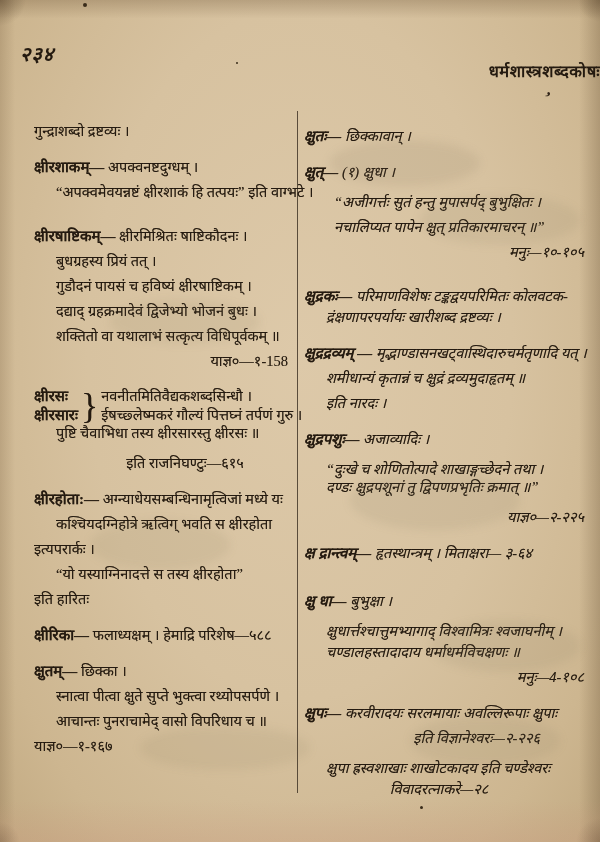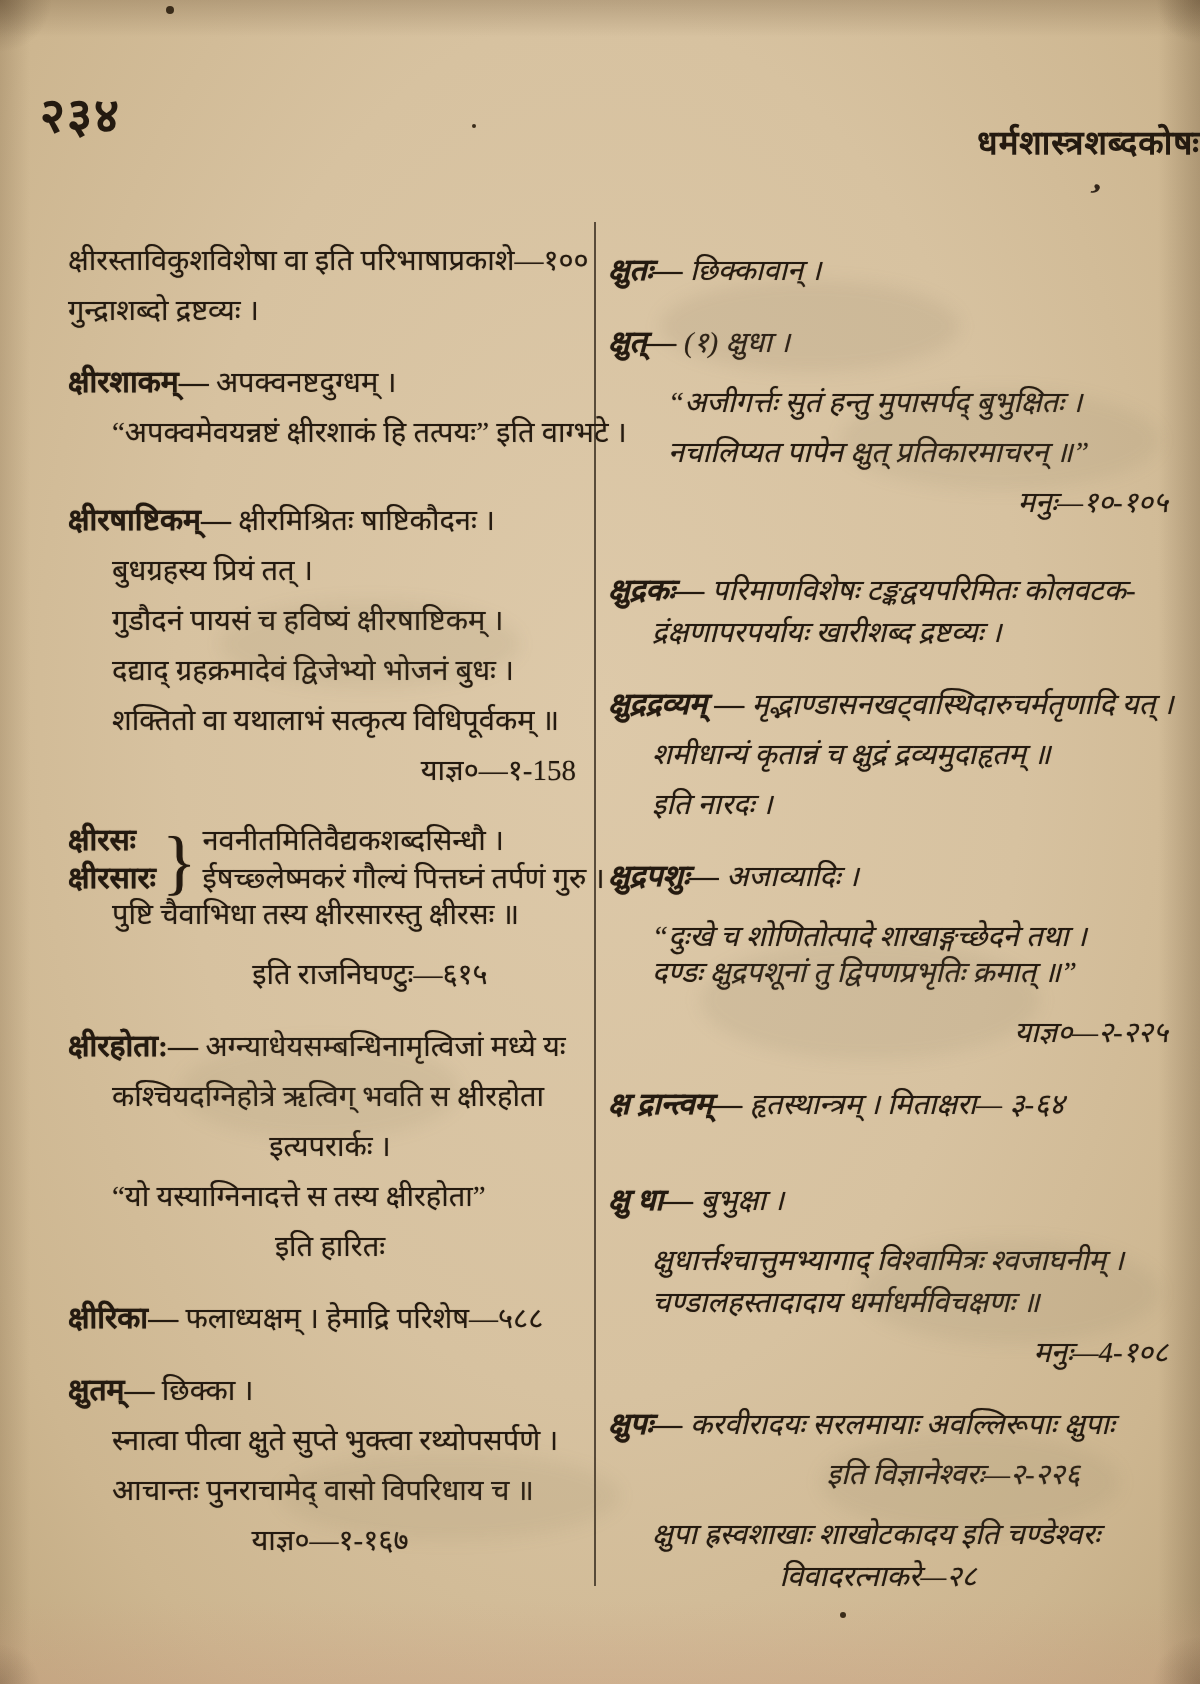--- a/index.html
+++ b/index.html
@@ -11,52 +11,51 @@
       radial-gradient(circle at 0px 0px, rgba(70,52,32,.38), rgba(70,52,32,0) 26px),
       radial-gradient(circle at 600px 0px, rgba(70,52,32,.30), rgba(70,52,32,0) 22px),
       radial-gradient(circle at 600px 842px, rgba(70,52,32,.25), rgba(70,52,32,0) 24px),
       radial-gradient(circle at 0px 842px, rgba(70,52,32,.22), rgba(70,52,32,0) 20px),
       linear-gradient(180deg, rgba(110,85,55,.30), rgba(110,85,55,0) 2.2%),
       linear-gradient(0deg, rgba(200,150,125,.28), rgba(200,150,125,0) 5%),
       linear-gradient(90deg, rgba(110,85,55,.22), rgba(110,85,55,0) 2.5%),
       linear-gradient(270deg, rgba(100,78,50,.30), rgba(100,78,50,0) 3.5%),
       radial-gradient(ellipse at 50% 42%, #ddc9a9 0%, #d7c2a0 50%, #cdb690 82%, #c2aa82 100%);
   }
-  .page-number{position:absolute;top:40px;left:20px;font-size:24px;font-weight:bold;letter-spacing:1px;}
+  .page-number{position:absolute;top:40px;left:20px;font-size:20px;font-weight:bold;letter-spacing:1px;font-style:italic;}
   .page-title{position:absolute;top:59px;left:0;width:100%;text-align:right;font-size:16.5px;font-weight:bold;letter-spacing:.5px;}
   .divider{position:absolute;left:297px;top:111px;width:1.4px;height:682px;background:rgba(52,41,28,.78);}
   .col{position:absolute;top:116px;left:34px;width:262px;}
   .col-r{left:304px;width:288px;font-style:italic;}
   .line{white-space:nowrap;height:20px;line-height:20px;font-size:14.5px;margin-top:5px;
         text-shadow:0 0 .5px rgba(45,30,12,.45);}
   .hw{font-weight:bold;font-size:15px;}.gn{margin-top:5px}.gs{margin-top:1px}.gm{margin-top:10px}
   .ge{margin-top:16px}.gE{margin-top:24px}.gE2{margin-top:28px}.gt{margin-top:-2px}
   .i1{padding-left:22px}.i2{padding-left:30px}
   .ar{text-align:right;padding-right:8px}
   .arr{text-align:center;padding-right:18px}
-  .ar2{text-align:center;}
+  .ar2{text-align:left;}
   .arc{text-align:right;padding-right:52px}
   .ac{text-align:center;padding-left:40px}
   .brace{display:flex;align-items:center;gap:3px;height:38px;}
   .bstack{display:inline-block;line-height:19px;height:38px;}
   .bsym{font-size:36px;line-height:38px;font-weight:normal;}
   .stain{position:absolute;border-radius:50%;filter:blur(4px);pointer-events:none;}
   .speck{position:absolute;background:#3a2c1a;border-radius:50%;}
   .inkmark{position:absolute;color:#33261a;font-size:17px;font-weight:bold;transform:rotate(24deg);}
 </style>
 </head>
 <body>
 
 <div class="page">
   <div class="page-number">२३४</div>
   <div class="page-title">धर्मशास्त्रशब्दकोषः</div>
   <div class="divider"></div>
 
   <div id="col-left" class="col">
-      <div class="line gn">क्षीरस्ताविकुशविशेषा वा इति परिभाषाप्रकाशे—१००</div>
       <div class="line gn">गुन्द्राशब्दो द्रष्टव्यः ।</div>
       <div class="line ge"><span class="hw">क्षीरशाकम्—</span> अपक्वनष्टदुग्धम् ।</div>
       <div class="line gn i1">“अपक्वमेवयन्नष्टं क्षीरशाकं हि तत्पयः” इति वाग्भटे ।</div>
       <div class="line gE"><span class="hw">क्षीरषाष्टिकम्—</span> क्षीरमिश्रितः षाष्टिकौदनः ।</div>
       <div class="line gn i1">बुधग्रहस्य प्रियं तत् ।</div>
       <div class="line gn i1">गुडौदनं पायसं च हविष्यं क्षीरषाष्टिकम् ।</div>
       <div class="line gn i1">दद्याद् ग्रहक्रमादेवं द्विजेभ्यो भोजनं बुधः ।</div>
       <div class="line gn i1">शक्तितो वा यथालाभं सत्कृत्य विधिपूर्वकम् ॥</div>
       <div class="line gn ar">याज्ञ०—१-158</div>
       <div class="line brace ge">

